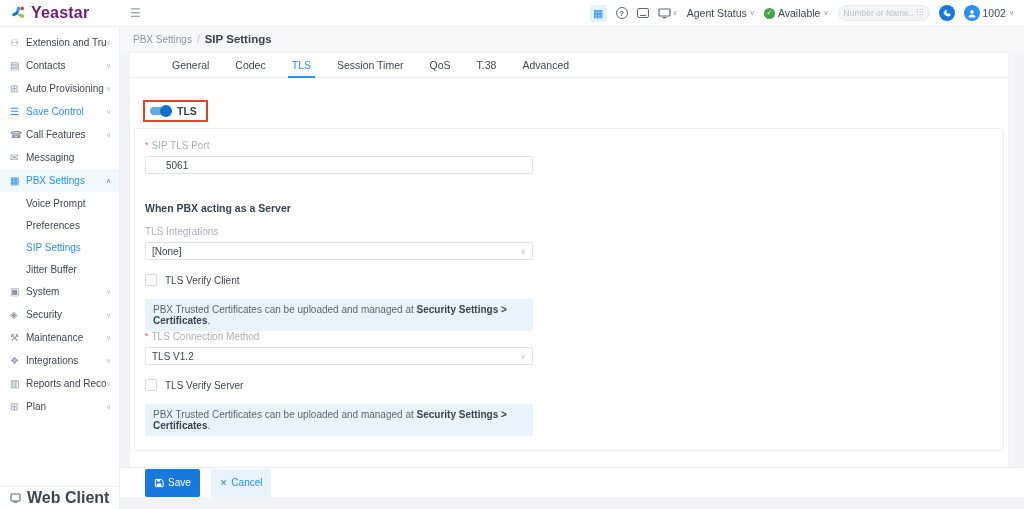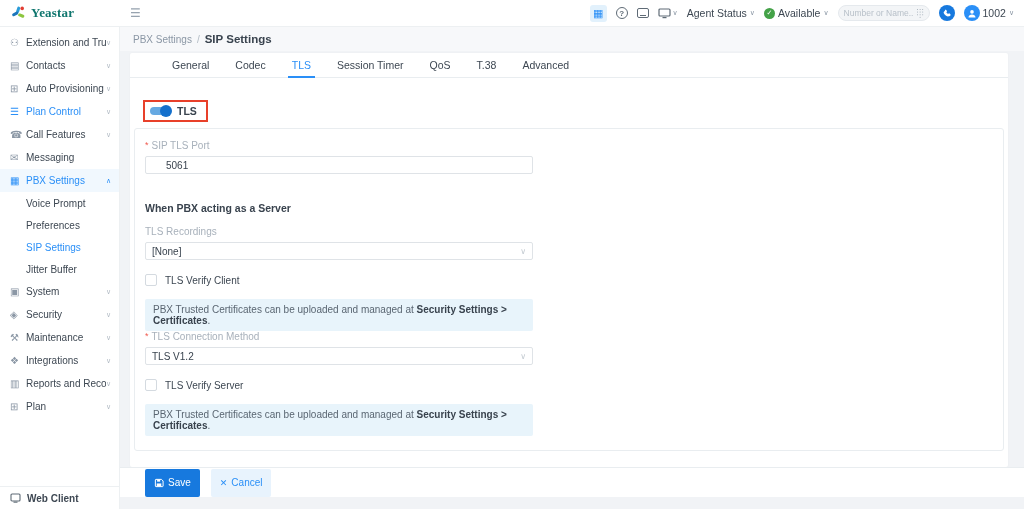--- a/index.html
+++ b/index.html
@@ -4,21 +4,21 @@
 <style>
   * { margin:0; padding:0; box-sizing:border-box; }
   html,body { width:1024px; height:509px; overflow:hidden; background:#f1f3f6;
               font-family:"Liberation Sans", sans-serif; }
   .app { position:relative; width:1024px; height:509px; }
 
   
   .hdr { position:absolute; top:0; left:0; right:0; height:27px; background:#fff;
          border-bottom:1px solid #edf0f2; display:flex; align-items:center; z-index:5; }
   .logo { width:120px; display:flex; align-items:center; padding-left:10px; gap:5px; }
-  .logo-word { font-size:13px; font-weight:bold; color:#0f766e; letter-spacing:.2px;font-family:Liberation Serif, serif; }
+  .logo-word { font-size:16px; font-weight:bold; color:#701a75; letter-spacing:.2px; }
   .collapse { margin-left:10px; color:#97a3af; font-size:12px; cursor:pointer; }
   .hdr-right { margin-left:auto; display:flex; align-items:center; gap:9px; padding-right:10px; }
   .hicon { display:inline-flex; align-items:center; justify-content:center; color:#5f6b76; }
   .apps-ic { width:17px; height:17px; background:#e2f1fc; border-radius:3px; color:#2a8ff7; font-size:11px; }
   .help-ic { width:12px; height:12px; border:1px solid #5f6b76; border-radius:50%; font-size:8px; font-weight:bold; }
   .win-ic { width:12px; height:10px; border:1px solid #5f6b76; border-radius:2px; position:relative; }
   .win-ic::after{ content:""; position:absolute; left:2px; right:2px; bottom:1px; height:1.5px; background:#5f6b76; }
   .mon-wrap { display:flex; align-items:center; gap:2px; }
   .chev { font-size:7px; color:#8b97a5; }
   .hlabel { font-size:10.5px; color:#3d4752; display:flex; align-items:center; gap:3px;text-align:center; }
@@ -45,21 +45,21 @@
   .sitem .lb { flex:1; font-size:10px; color:#3d4752; white-space:nowrap; overflow:hidden; }
   .sitem .ch { font-size:7px; color:#b3bcc5; }
   .sitem.is-blue .lb, .sitem.is-blue .ic { color:#2a8ff7; }
   .sitem.is-active { background:#f1f8fe; }
   .sitem.is-active .lb, .sitem.is-active .ic, .sitem.is-active .ch { color:#2a8ff7; }
   .subitem { display:flex; align-items:center; height:22px; padding-left:26px; cursor:pointer; }
   .subitem .lb { font-size:10px; color:#3d4752; }
   .subitem.is-active .lb { color:#2a8ff7; }
   .webclient { position:absolute; left:0; right:0; bottom:0; height:23px; border-top:1px solid #edf0f2;
                display:flex; align-items:center; gap:6px; padding-left:10px; background:#fff; cursor:pointer; }
-  .webclient .lb { font-size:10px; font-weight:bold; color:#3d4752; }
+  .webclient .lb { font-size:16px; font-weight:bold; color:#3d4752; }
 
   
   .main { position:absolute; top:27px; left:120px; right:0; bottom:0; background:#f1f3f6; }
   .crumb { height:24px; display:flex; align-items:center; gap:5px; padding-left:13px; background:#f7f8fa; }
   .crumb .parent { font-size:10px; color:#8b97a5; cursor:pointer; }
   .crumb .sep { font-size:10px; color:#b3bcc5; }
   .crumb .cur { font-size:11.5px; font-weight:bold; color:#39434e; }
   .card { position:absolute; left:10px; top:26px; width:878px; height:414px; background:#fff;
           border-radius:2px; box-shadow:0 0 2px rgba(0,0,0,.04); }
   .tabs { display:flex; gap:18px; padding:0 0 0 38px; height:25px; align-items:center;
@@ -171,21 +171,21 @@
       <span class="lb">Contacts</span>
       <span class="ch">∨</span>
     </div>
     <div class="sitem">
       <span class="ic">⊞</span>
       <span class="lb">Auto Provisioning</span>
       <span class="ch">∨</span>
     </div>
     <div class="sitem is-blue">
       <span class="ic">☰</span>
-      <span class="lb">Plan Control</span>
+      <span class="lb">Save Control</span>
       <span class="ch">∨</span>
     </div>
     <div class="sitem">
       <span class="ic">☎</span>
       <span class="lb">Call Features</span>
       <span class="ch">∨</span>
     </div>
     <div class="sitem">
       <span class="ic">✉</span>
       <span class="lb">Messaging</span>
@@ -275,21 +275,21 @@
       <div class="panel">
         <div class="flabel">
           <span class="req">*</span>
           <span>SIP TLS Port</span>
         </div>
         <input class="tinput" value="5061" style="">
 
         <div class="sect">When PBX acting as a Server</div>
 
         <div class="flabel">
-          <span>TLS Recordings</span>
+          <span>TLS Integrations</span>
         </div>
         <div class="fselect">
           <span class="val">[None]</span>
           <span class="chev">∨</span>
         </div>
 
         <div class="cbrow">
           <span class="cbox"></span>
           <span class="lb">TLS Verify Client</span>
         </div>

